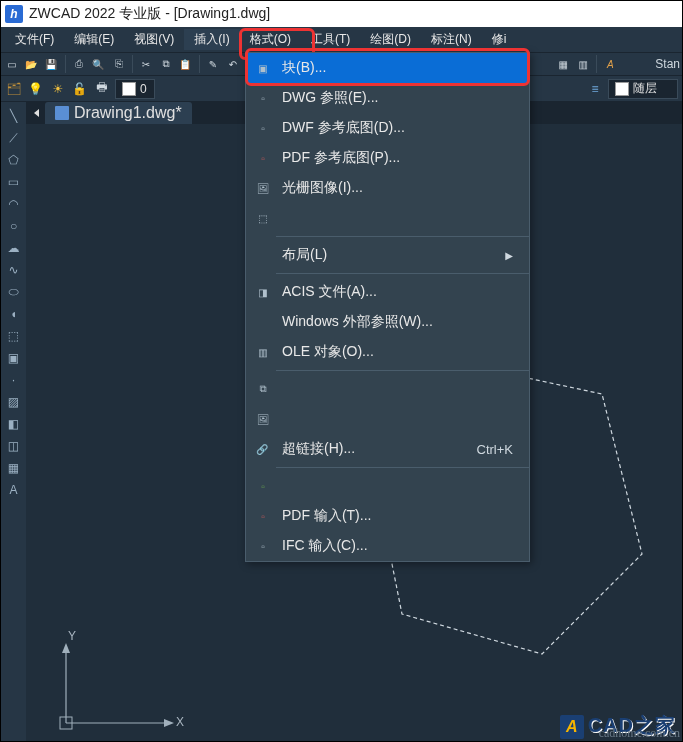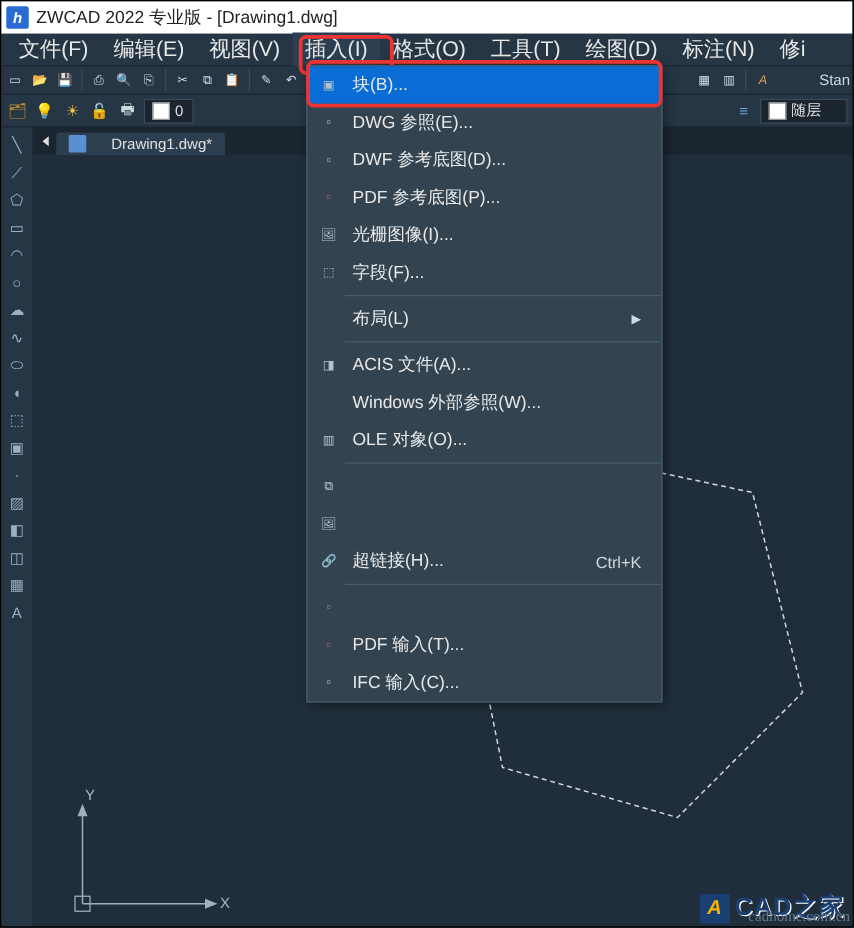--- a/index.html
+++ b/index.html
@@ -1,36 +1,36 @@
 <!DOCTYPE html>
 <html><head>
 <meta charset="utf-8">
 <style>
   * { margin:0; padding:0; box-sizing:border-box; font-family:"Microsoft YaHei",Arial,sans-serif; }
   body { width:683px; height:742px; background:#1e2c38; overflow:hidden; position:relative; border:1px solid #000; }
   .titlebar { height:26px; background:#fff; display:flex; align-items:center; padding:0 4px; font-size:14px; color:#222; }
   .titlebar .logo { width:18px; height:18px; background:#2a6bd4; border-radius:2px; margin-right:6px; display:flex; align-items:center; justify-content:center; color:#fff; font-style:italic; font-weight:bold; font-size:12px; }
   .menubar { height:25px; background:#263645; display:flex; align-items:center; padding:0 4px; }
-  .menubar .mi { color:#e8e8e8; font-size:17px; padding:2px 10px; cursor:pointer; }
+  .menubar .mi { color:#e8e8e8; font-size:12px; padding:2px 10px; cursor:pointer; }
   .menubar .mi.active { background:#2c3f51; }
   .menubar .red-box { position:absolute; border:3px solid #e33; border-radius:6px; pointer-events:none; }
   .toolbar { height:24px; background:#263645; border-top:1px solid #1a2530; border-bottom:1px solid #1a2530; display:flex; align-items:center; padding:0 2px; gap:2px; }
   .tb-ico { width:18px; height:18px; border:1px solid transparent; display:inline-flex; align-items:center; justify-content:center; font-size:10px; color:#cfd8df; cursor:pointer; }
   .tb-sep { width:1px; height:18px; background:#3a4b5a; margin:0 2px; }
   .propbar { height:26px; background:#263645; border-bottom:1px solid #1a2530; display:flex; align-items:center; padding:0 4px; gap:4px; }
   .prop-ico { width:18px; height:18px; display:inline-flex; align-items:center; justify-content:center; font-size:12px; cursor:pointer; }
   .prop-field { height:20px; background:#1a2530; border:1px solid #3a4b5a; color:#e0e0e0; font-size:12px; padding:0 6px; display:flex; align-items:center; min-width:40px; }
   .prop-swatch { width:14px; height:14px; background:#fff; border:1px solid #999; margin-right:4px; }
   .swatch-bylayer { background:#fff; }
   .main { display:flex; height:calc(100% - 101px); position:relative; }
   .vt { width:25px; background:#263645; display:flex; flex-direction:column; align-items:center; padding-top:4px; gap:2px; }
   .vt .vi { width:20px; height:20px; display:flex; align-items:center; justify-content:center; cursor:pointer; color:#9bb0c2; font-size:12px; }
   .tabrow { position:absolute; top:0; left:25px; right:0; height:22px; background:#1a2530; display:flex; align-items:flex-end; padding-left:8px; }
   .tabrow .tri { width:0; height:0; border-top:4px solid transparent; border-bottom:4px solid transparent; border-right:5px solid #e0e0e0; margin-right:6px; align-self:center; cursor:pointer; }
-  .tab { display:flex; align-items:center; gap:20px; padding:2px 10px; background:#2c3f51; color:#e0e0e0; font-size:12px; font-family:Consolas,monospace; border-top-left-radius:3px; border-top-right-radius:3px; cursor:pointer;text-align:center; }
+  .tab { display:flex; align-items:center; gap:5px; padding:2px 10px; background:#2c3f51; color:#e0e0e0; font-size:16px; font-family:Consolas,monospace; border-top-left-radius:3px; border-top-right-radius:3px; cursor:pointer;text-align:center; }
   .tab .doc-ico { width:14px; height:14px; background:#5a8fd4; border-radius:1px; }
   .canvas { position:absolute; top:22px; left:25px; right:0; bottom:0; background:#202e3b; }
   .menu { position:absolute; top:51px; left:244px; width:285px; background:#33434f; border:1px solid #4a5d6c; box-shadow:2px 2px 8px rgba(0,0,0,0.4); z-index:100; }
   .menu .mrow { display:flex; align-items:center; height:30px; padding:0 16px 0 8px; color:#e8e8e8; font-size:14px; cursor:pointer; position:relative; }
   .menu .mrow.sel { background:#0a6dd6; }
   .menu .mrow .mico { width:18px; height:18px; margin-right:10px; display:inline-flex; align-items:center; justify-content:center; font-size:10px; color:#b0c0cc; }
   .menu .mrow .mlbl { flex:1; }
   .menu .mrow .mshort { color:#cfd8df; font-size:13px; }
   .menu .mrow .marr { width:8px; text-align:right; color:#cfd8df; font-size:10px; }
   .menu .msep { height:1px; background:#4a5d6c; margin:3px 0 3px 30px; }
@@ -181,21 +181,20 @@
   <div class="mrow">
     <span class="mico" style="color:#d05a5a;">▫</span>
     <span class="mlbl">PDF 参考底图(P)...</span>
   </div>
   <div class="mrow">
     <span class="mico">🖼</span>
     <span class="mlbl">光栅图像(I)...</span>
   </div>
   <div class="mrow">
     <span class="mico">⬚</span>
-    <span class="mlbl">字段(F)...</span>
   </div>
   <div class="msep"></div>
   <div class="mrow">
     <span class="mico"></span>
     <span class="mlbl">布局(L)</span>
     <span class="marr">▶</span>
   </div>
   <div class="msep"></div>
   <div class="mrow">
     <span class="mico">◨</span>

